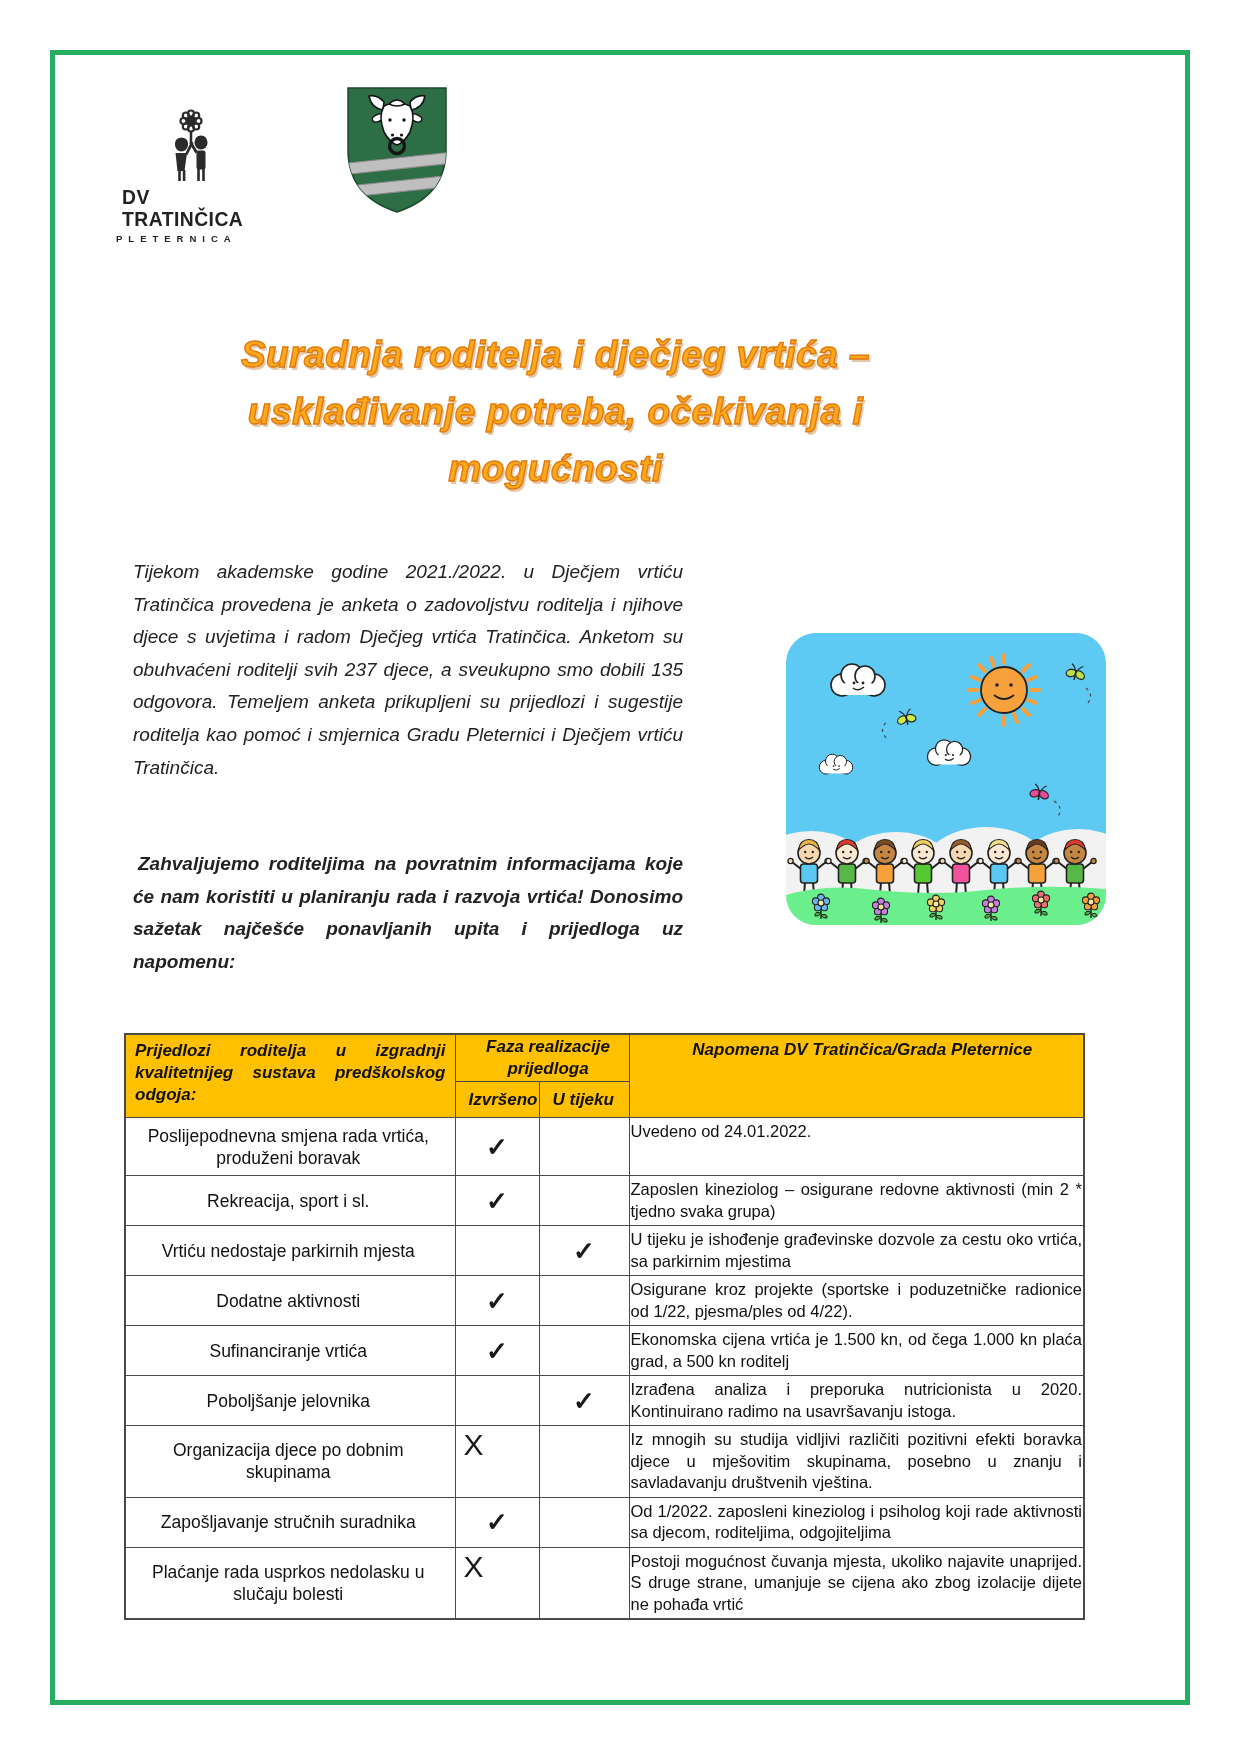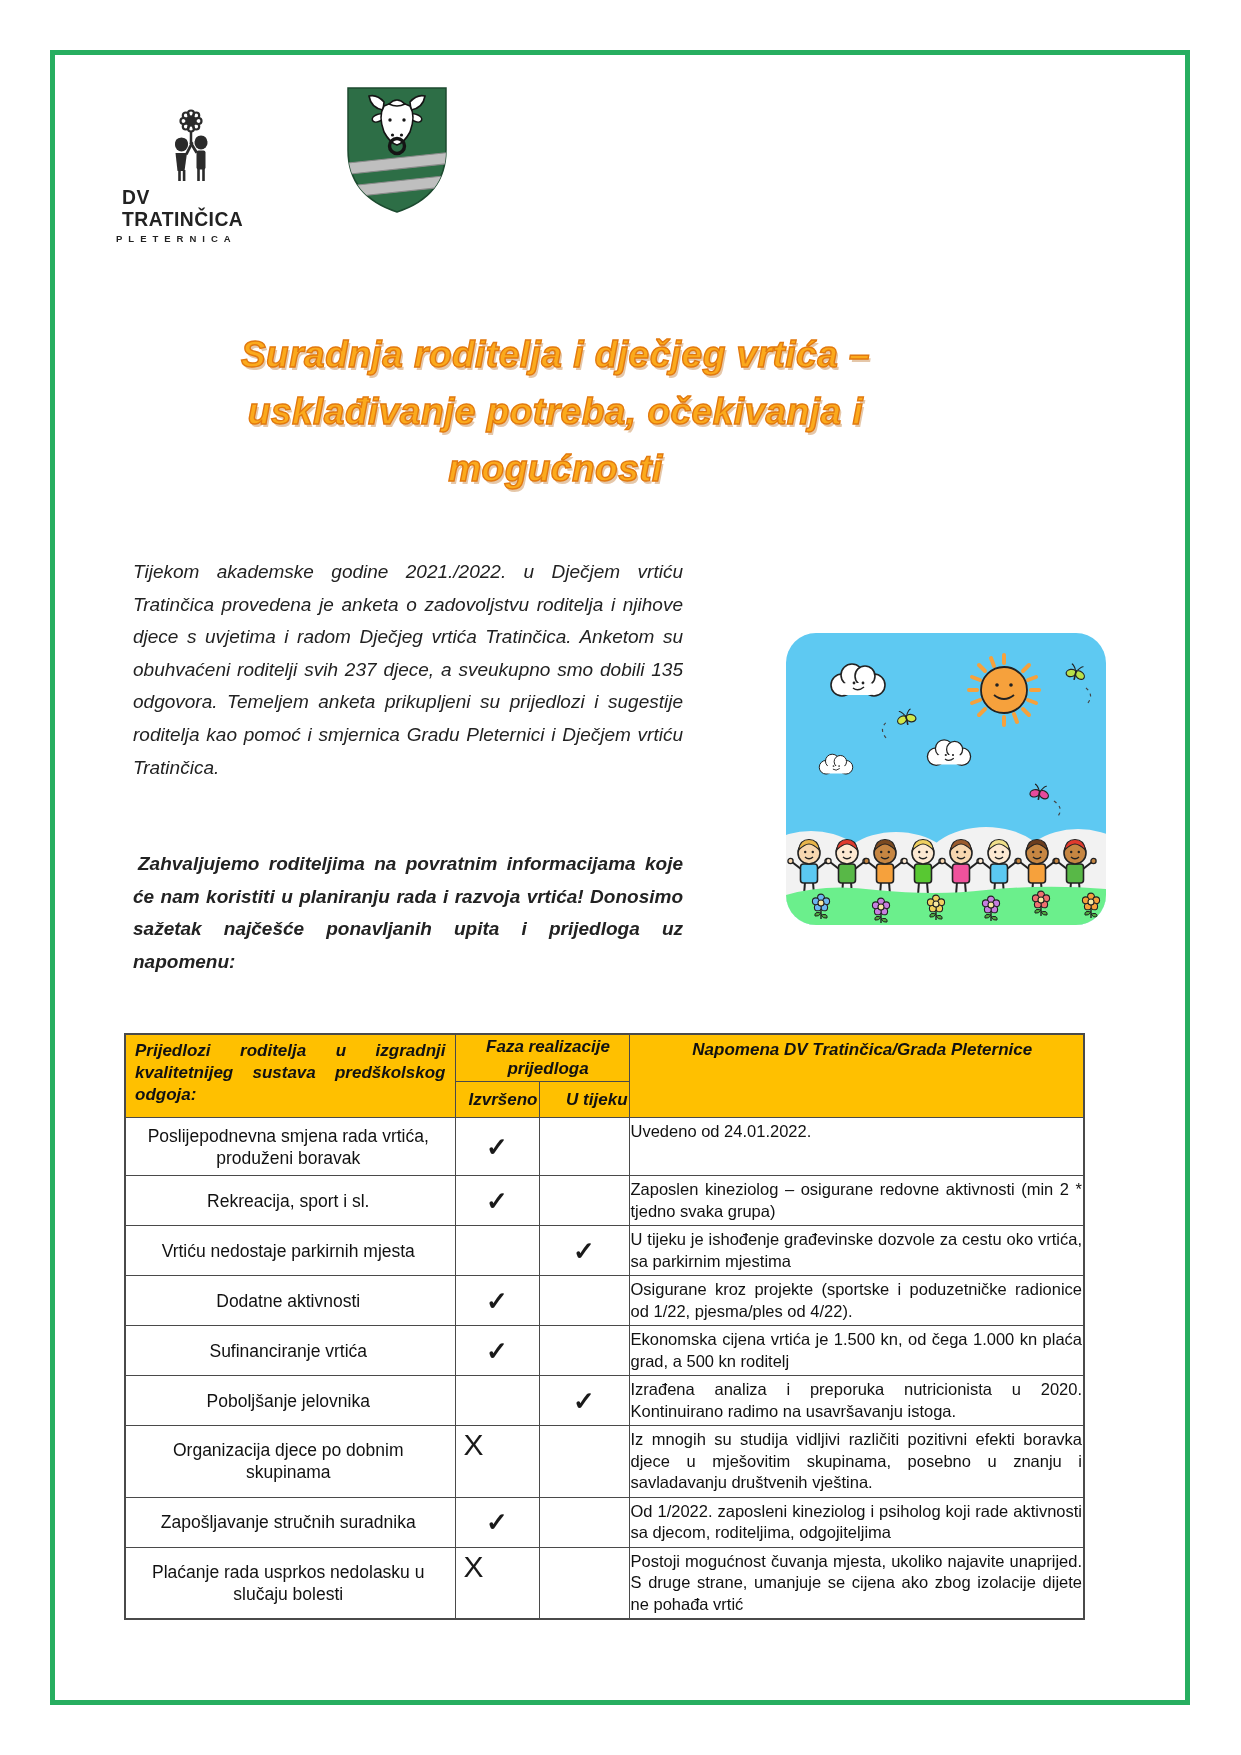--- a/index.html
+++ b/index.html
@@ -32,21 +32,21 @@
   .illu{position:absolute;left:786px;top:633px;width:320px;height:292px;}
 
   
   .tablewrap{position:absolute;left:124px;top:985px;width:1093px;margin-top:48px;}
   table.main{border-collapse:collapse;table-layout:fixed;width:959px;
              border:2.5px solid #4a4a4a;}
   table.main td{border:1.6px solid #4a4a4a;overflow:hidden;}
   .hd{background:#FFC000;font-weight:bold;font-style:italic;color:#111;padding-left:13px;}
   .hd-prop{font-size:17px;line-height:22px;text-align:justify;vertical-align:top;padding:5px 9px;}
   .hd-phase{font-size:17px;line-height:22px;text-align:center;vertical-align:middle;}
-  .hd-sub{font-size:17px;text-align:right;vertical-align:middle;}
+  .hd-sub{font-size:17px;text-align:left;vertical-align:middle;}
   .hd-note{font-size:17px;text-align:center;vertical-align:top;padding-top:5px;}
   .c-label{font-size:17.5px;line-height:22px;text-align:center;vertical-align:middle;
            padding:3px 10px 3px 6px;color:#111;}
   .c-mark{font-size:26px;text-align:center;vertical-align:middle;font-weight:600;line-height:1;}
   .c-mark.xm{text-align:left;vertical-align:top;padding:4px 0 0 8px;font-size:30px;font-weight:500;}
   .c-note{font-size:16.5px;line-height:21.5px;text-align:justify;vertical-align:top;
           padding:3px 1px;color:#111;}
   tbody tr:nth-child(1){height:58px}
   tbody tr:nth-child(2){height:45px}
   tbody tr:nth-child(3){height:46px}

